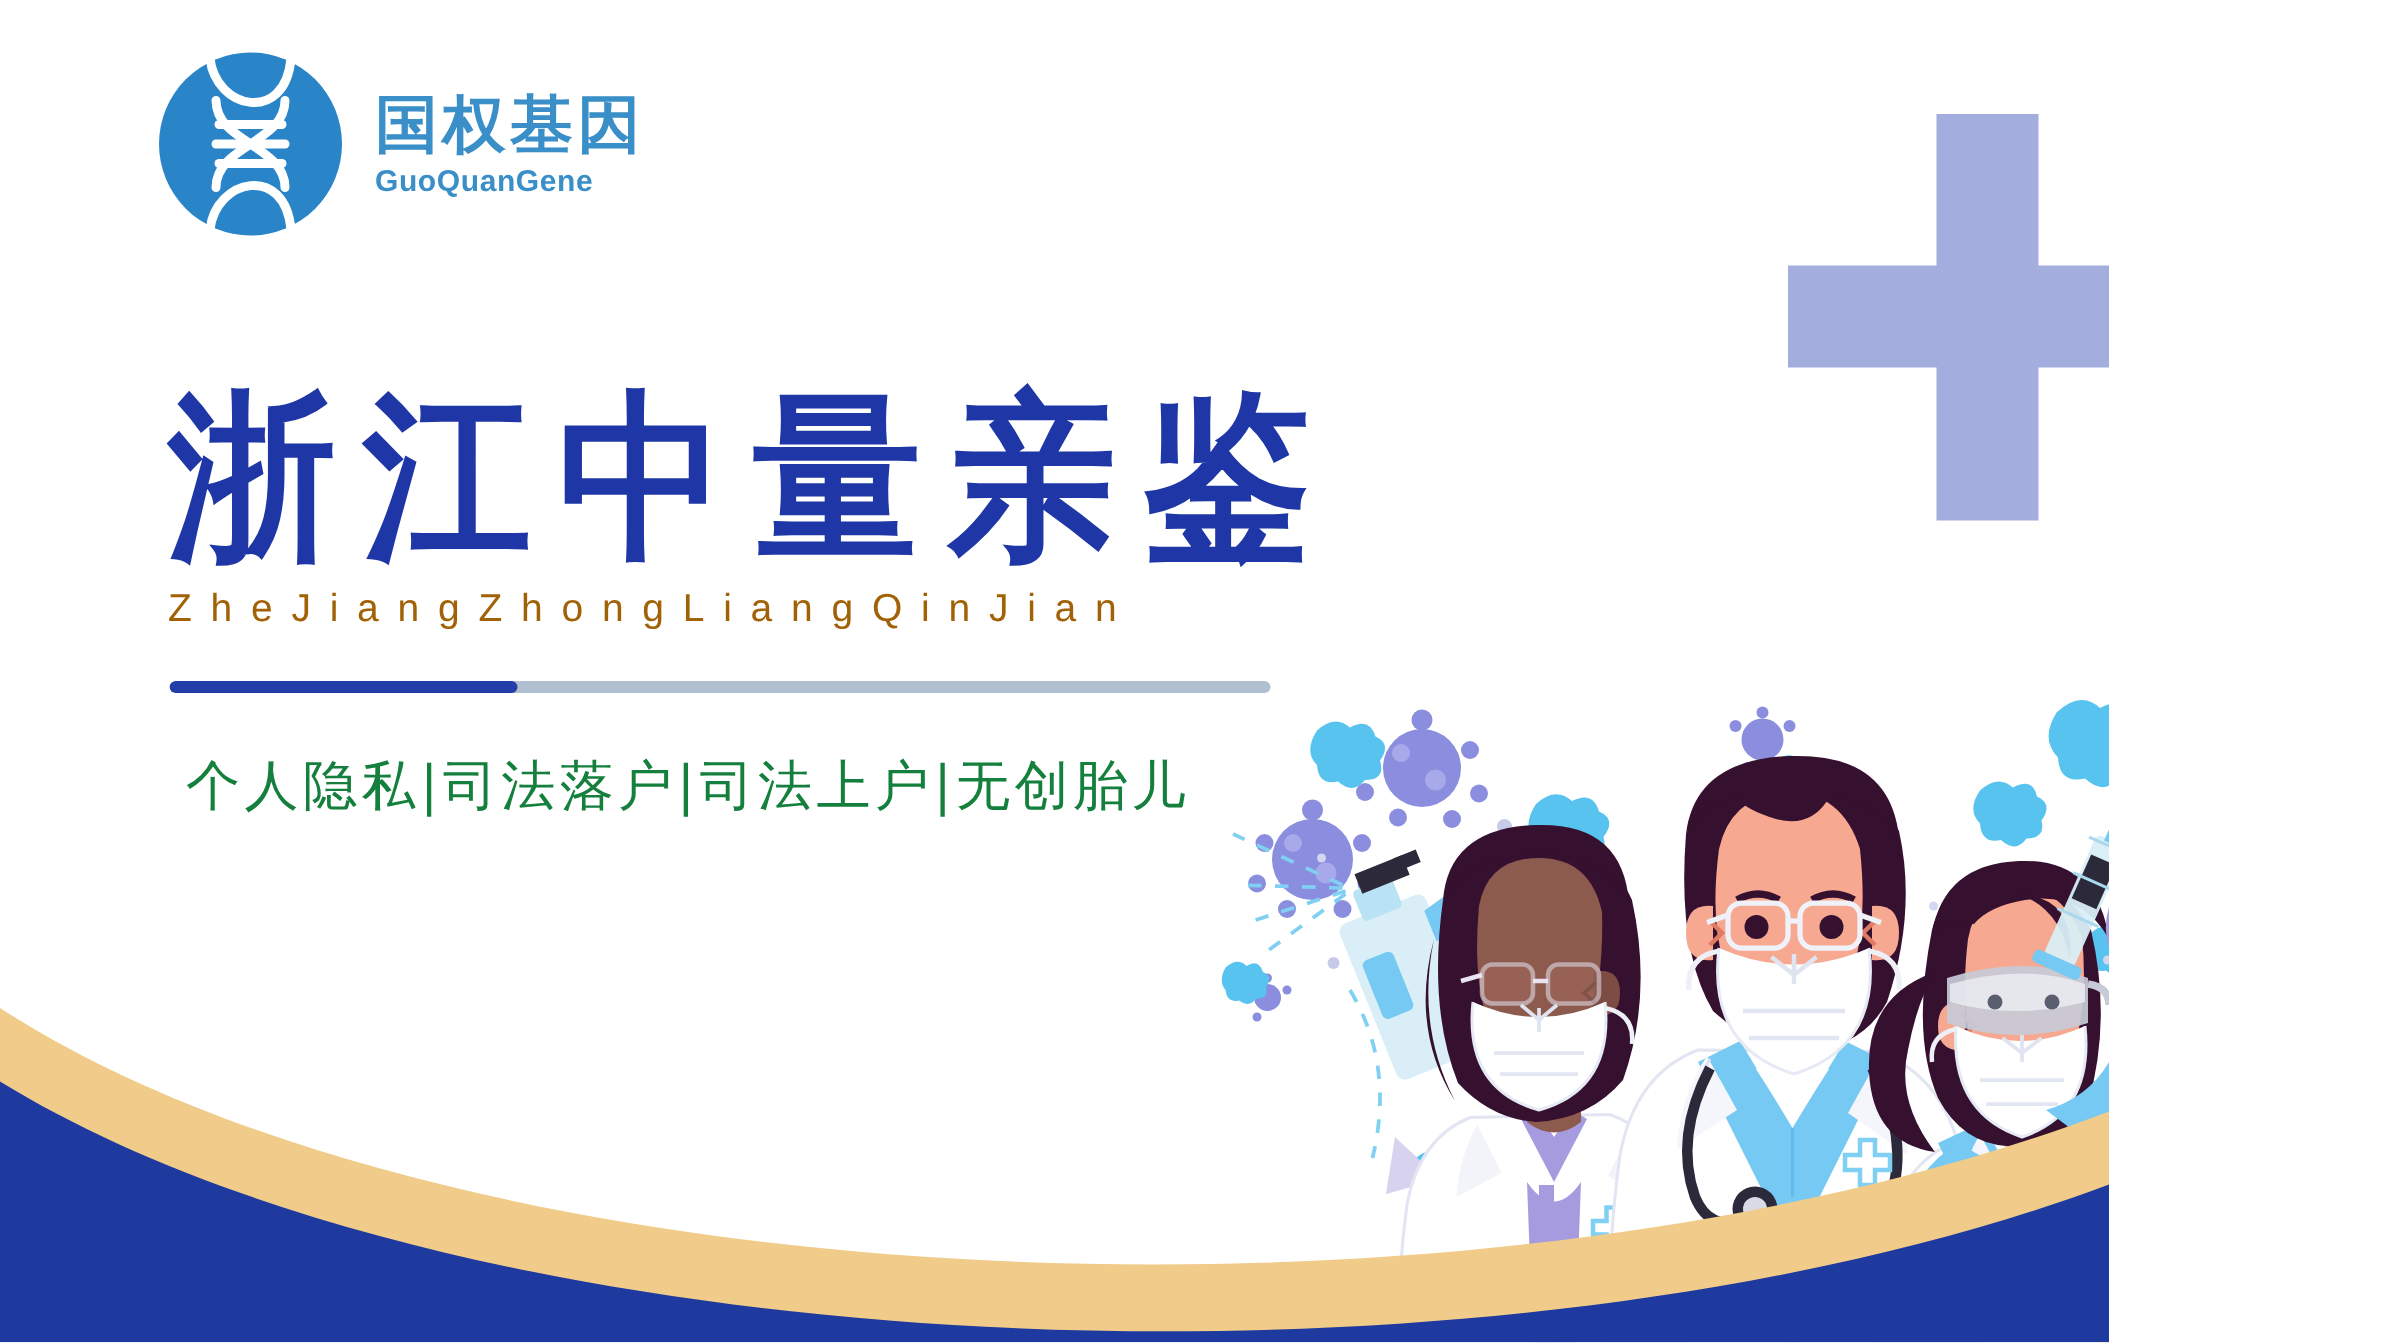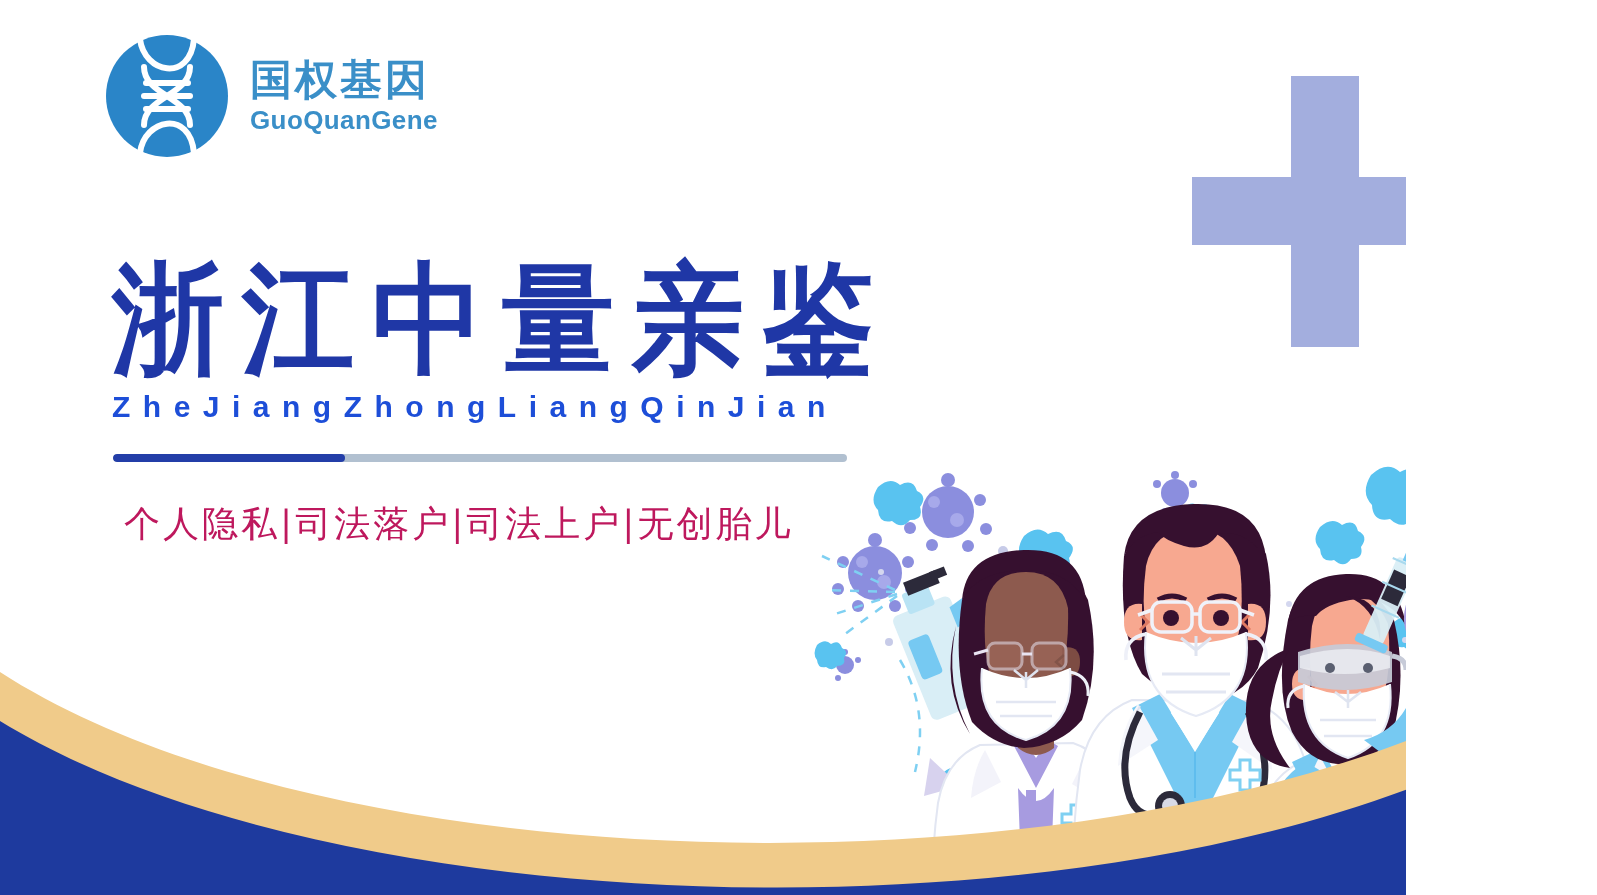--- a/index.html
+++ b/index.html
@@ -74,21 +74,21 @@
   }
   .logo-cn {
     font-size: 42px;
     font-weight: bold;
     color: #3a8fc8;
     letter-spacing: 3px;
     line-height: 1.12;
     white-space: nowrap;
   }
   .logo-en {
-    font-size: 26px;
+    font-size: 20px;
     font-weight: bold;
     color: #3a8fc8;
     letter-spacing: 0.4px;
     line-height: 1.15;
     margin-top: 3px;
     white-space: nowrap;
   }
 
   
   .headline-block {
@@ -122,25 +122,24 @@
     margin: 0;
     padding-top: 62px;
     white-space: nowrap;
     transform: scaleY(1.08);
     transform-origin: left top;
   }
   .pinyin {
     position: relative;
     z-index: 2;
     margin-top: 18px;
-    font-size: 30px;
-    color: #1d4ed8;
+    font-size: 26px;
+    color: #a16207;
     letter-spacing: 12.5px;
     white-space: nowrap;
-    font-weight: bold;
   }
 
   
   .divider {
     position: absolute;
     left: 113px;
     top: 454px;
     width: 734px;
     height: 8px;
     border-radius: 4px;
@@ -157,21 +156,21 @@
     background: #233ea8;
   }
 
   
   .services {
     position: absolute;
     left: 124px;
     top: 500px;
     font-family: "DejaVu Serif", serif;
     font-size: 36px;
-    color: #be185d;
+    color: #15803d;
     letter-spacing: 3px;
     white-space: nowrap;
   }
 </style>
 </head>
 <body>
 
 <div id="banner">
 
   <div class="cross-wrap">

